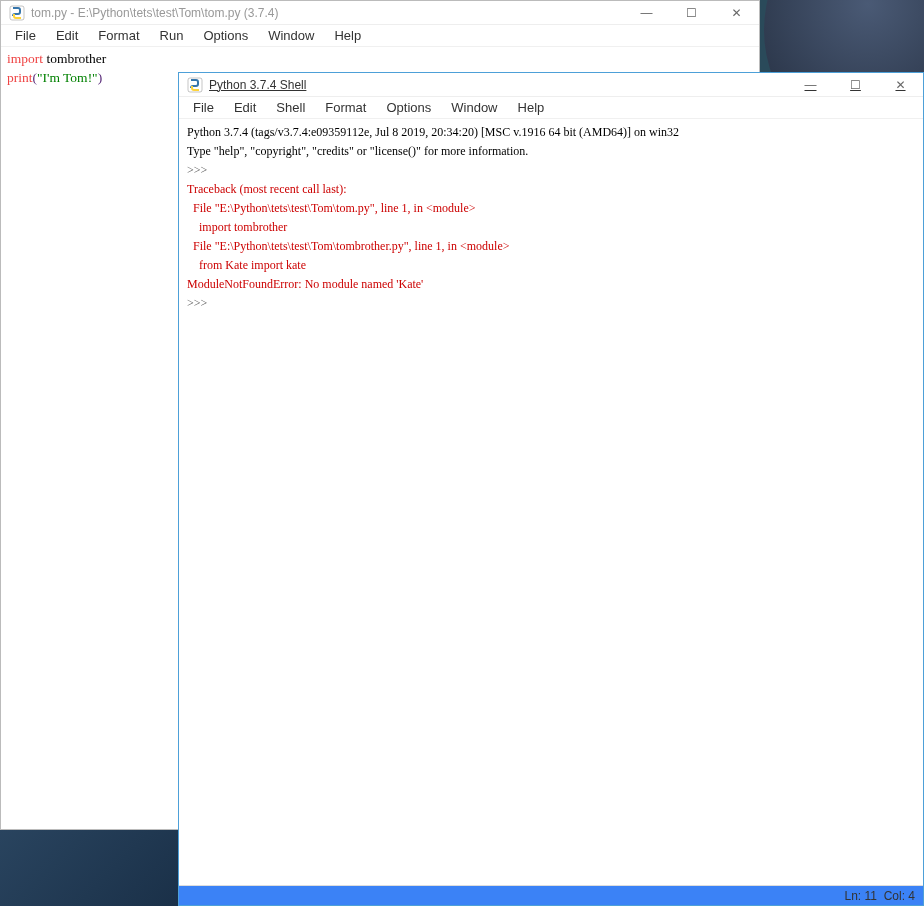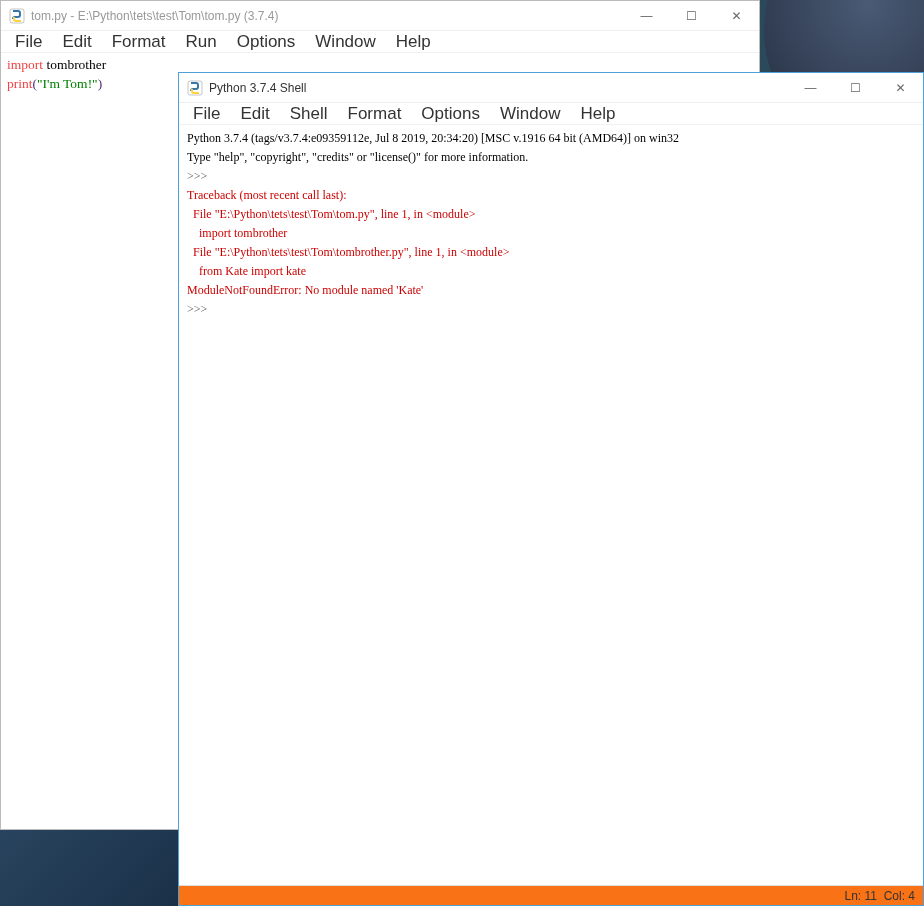--- a/index.html
+++ b/index.html
@@ -28,51 +28,51 @@
   }
   .window {
     position: absolute;
     background: #fff;
     border: 1px solid #4da0d8;
     display: flex;
     flex-direction: column;
   }
   .window.inactive { border-color: #bbb; }
   .titlebar {
-    height: 30px;
+    height: 24px;
     background: #fff;
     display: flex;
     align-items: center;
     padding-left: 8px;
     color: #999;
     font-size: 12px;
     border-bottom: 1px solid #eee;
   }
-  .window.active .titlebar { color: #333; }
+  .window.active .titlebar { color: #333; text-decoration: underline; }
   .titlebar-icon {
     width: 16px; height: 16px;
     margin-right: 6px;
     display: inline-flex;
     align-items: center; justify-content: center;
   }
   .titlebar-title { flex: 1; }
   .winbtns { display: flex; height: 100%; }
   .winbtn {
     width: 45px; height: 100%;
     display: flex; align-items: center; justify-content: center;
     color: #666;
     font-size: 12px;
   }
   .menubar {
     height: 22px;
     background: #fff;
     display: flex;
     align-items: center;
     padding: 0 4px;
-    font-size: 17px;
+    font-size: 13px;
     color: #333;
     border-bottom: 1px solid #f0f0f0;
   }
   .menuitem { padding: 2px 10px; }
   .editor-area {
     flex: 1;
     background: #fff;
     padding: 2px 6px;
     font-family: Georgia, "Times New Roman", serif;
     font-size: 13.5px;
@@ -92,21 +92,21 @@
     font-size: 12px;
     line-height: 19px;
     overflow: hidden;
   }
   .shell-blue { color: #1a1aff; }
   .shell-red { color: #cc0000; }
   .shell-prompt { color: #555; }
   .statusbar {
     height: 20px;
     border-top: 1px solid #ddd;
-    background: #f97316;
+    background: #3b82f6;
     display: flex;
     justify-content: flex-end;
     align-items: center;
     padding: 0 8px;
     font-size: 12px;
     color: #333;
   }
   
   #win-editor { left: 0; top: 0; width: 760px; height: 830px; z-index: 1; }
   

